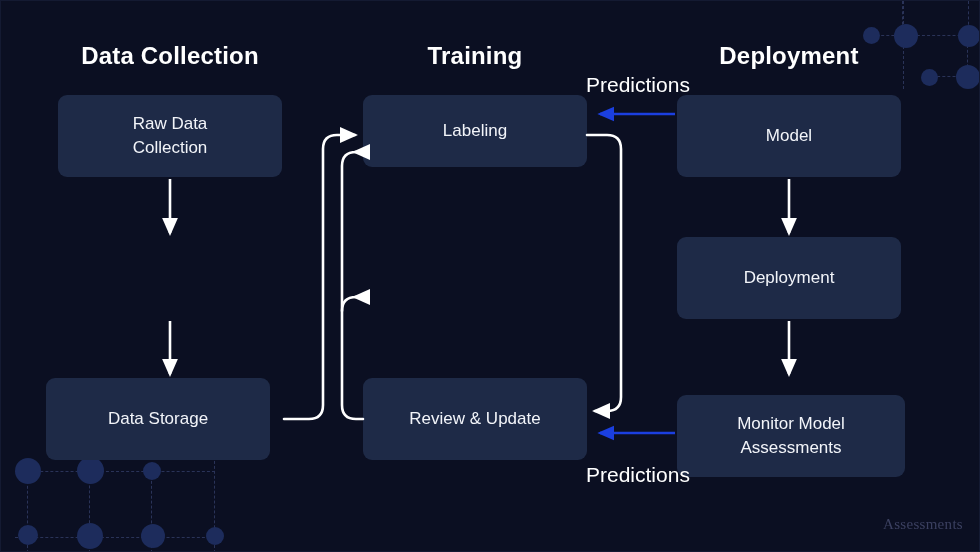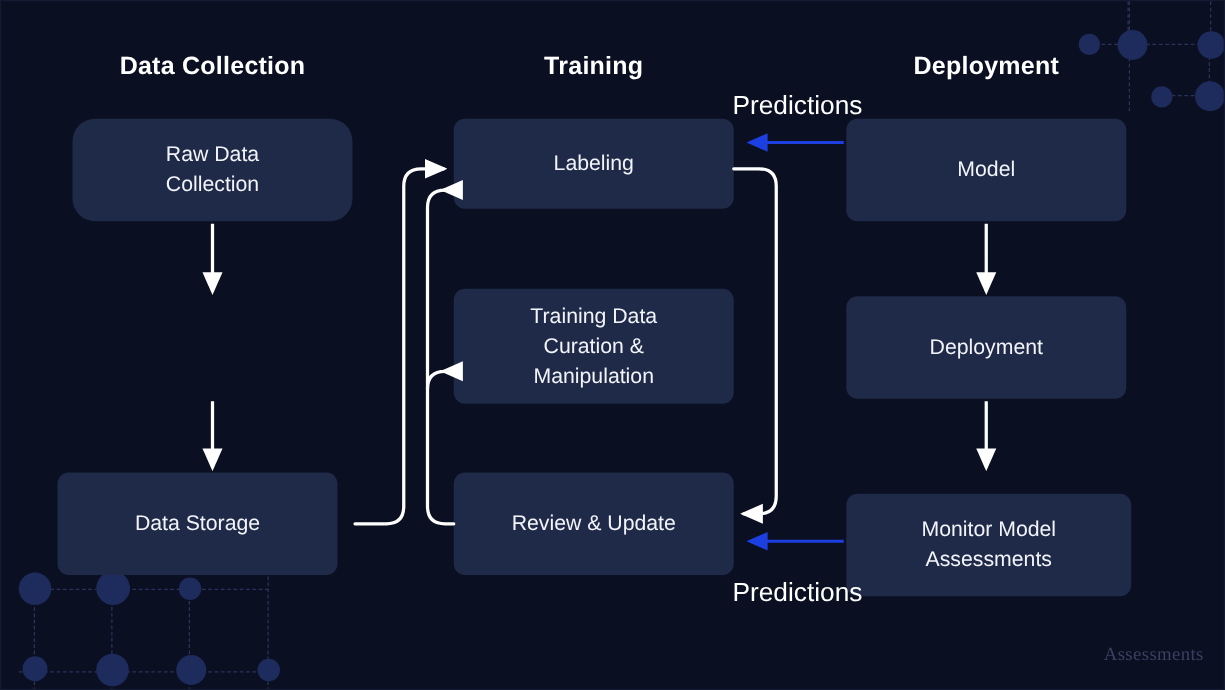--- a/index.html
+++ b/index.html
@@ -33,21 +33,21 @@
     border-top: 1px dashed #2a3358;
   }
   .deco-dot {
     position: absolute;
     border-radius: 50%;
     background: #1d2c5c;
   }
   
   .col-title {
     position: absolute;
-    font-size: 20px;
+    font-size: 24px;
     font-weight: bold;
     color: #ffffff;
     text-align: center;
     letter-spacing: .2px;
     white-space: nowrap;
   }
   
   .node {
     position: absolute;
     background: #1e2a47;
@@ -121,25 +121,24 @@
     <div class="deco-dot" style="left:893px; top:23px; width:24px; height:24px;"></div>
     <div class="deco-dot" style="left:957px; top:24px; width:22px; height:22px;"></div>
     <div class="deco-dot" style="left:920px; top:68px; width:17px; height:17px;"></div>
     <div class="deco-dot" style="left:955px; top:64px; width:24px; height:24px;"></div>
   </div>
 
   <div class="col-title" style="left:57px; top:41px; width:224px;">Data Collection</div>
   <div class="col-title" style="left:362px; top:41px; width:224px;">Training</div>
   <div class="col-title" style="left:676px; top:41px; width:224px;">Deployment</div>
 
-  <div class="node" style="left:57px; top:94px; width:224px; height:82px;border-radius:18px;">Raw Data<br>Collection</div>
+  <div class="node" style="left:57px; top:94px; width:224px; height:82px;">Raw Data<br>Collection</div>
   <div class="node" style="left:45px; top:377px; width:224px; height:82px;">Data Storage</div>
 
   <div class="node" style="left:362px; top:94px; width:224px; height:72px;">Labeling</div>
-  <div class="node" style="left:362px; top:230px; width:224px; height:92px;">Training Data<br>Curation &amp;<br>Manipulation</div>
   <div class="node" style="left:676px; top:94px; width:224px; height:82px;">Model</div>
 
   <div class="node" style="left:362px; top:377px; width:224px; height:82px;">Review &amp; Update</div>
   <div class="node" style="left:676px; top:236px; width:224px; height:82px;">Deployment</div>
   <div class="node" style="left:676px; top:394px; width:228px; height:82px;">Monitor Model<br>Assessments</div>
 
   <svg class="edges" viewBox="0 0 980 552">
     <defs>
       <marker id="arrow-white" viewBox="0 0 10 10" refX="8.4" refY="5" markerWidth="7" markerHeight="7" orient="auto-start-reverse">
         <path d="M 0 0.6 L 10 5 L 0 9.4 z" fill="#ffffff"></path>

